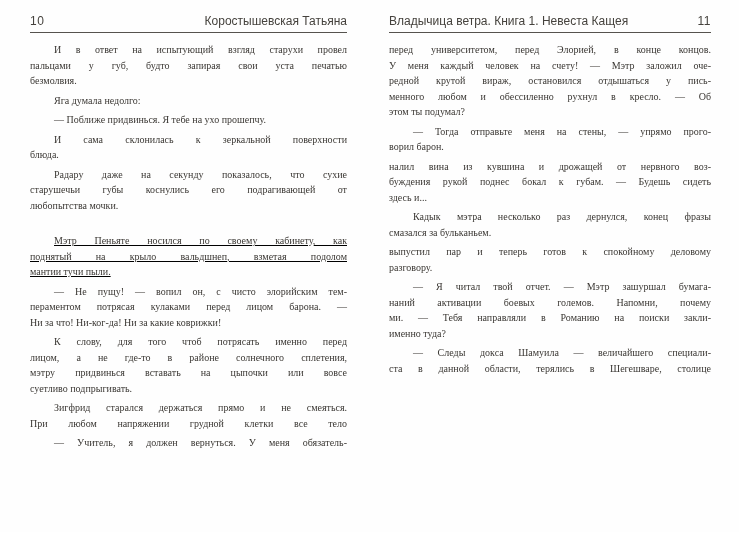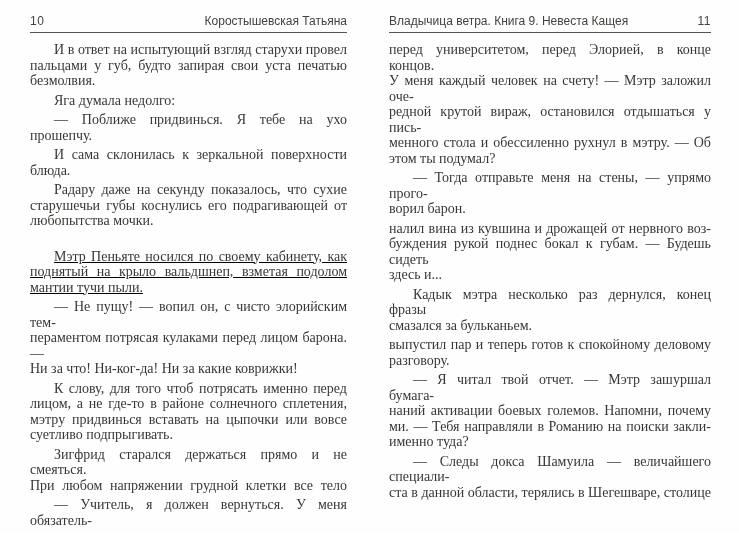--- a/index.html
+++ b/index.html
@@ -28,21 +28,21 @@
   }
   .page-num { letter-spacing: 0.5px; }
 
   .body-text { margin-top: 9px; }
 
   .paragraph { margin-top: 4px; }
   .paragraph:first-child { margin-top: 0; }
   .paragraph.section-break { margin-top: 20px; text-decoration: underline; }
 
   .line {
-    font-size: 14px;
+    font-size: 10px;
     line-height: 15.5px;
     color: #3a3733;
     text-align: justify;
     text-align-last: justify;
     white-space: normal;
   }
   .line.last { text-align-last: left; }
   .line.first { text-indent: 24px; }
 </style>
 </head>
@@ -97,29 +97,29 @@
           <div class="line">При любом напряжении грудной клетки все тело</div>
         </div>
         <div class="paragraph">
           <div class="line first">— Учитель, я должен вернуться. У меня обязатель-</div>
         </div>
       </div>
   </div>
 
   <div class="page page-right">
     <div class="running-header">
-      <span class="header-title">Владычица ветра. Книга 9. Невеста Кащея</span>
+      <span class="header-title">Владычица ветра. Книга 1. Невеста Кащея</span>
       <span class="page-num">11</span>
     </div>
     <div class="body-text">
         <div class="paragraph">
           <div class="line">перед университетом, перед Элорией, в конце концов.</div>
           <div class="line">У меня каждый человек на счету! — Мэтр заложил оче-</div>
           <div class="line">редной крутой вираж, остановился отдышаться у пись-</div>
-          <div class="line">менного стола и обессиленно рухнул в мэтру. — Об</div>
+          <div class="line">менного любом и обессиленно рухнул в кресло. — Об</div>
           <div class="line last">этом ты подумал?</div>
         </div>
         <div class="paragraph">
           <div class="line first">— Тогда отправьте меня на стены, — упрямо прого-</div>
           <div class="line last">ворил барон.</div>
         </div>
         <div class="paragraph">
           <div class="line">налил вина из кувшина и дрожащей от нервного воз-</div>
           <div class="line">буждения рукой поднес бокал к губам. — Будешь сидеть</div>
           <div class="line last">здесь и...</div>

